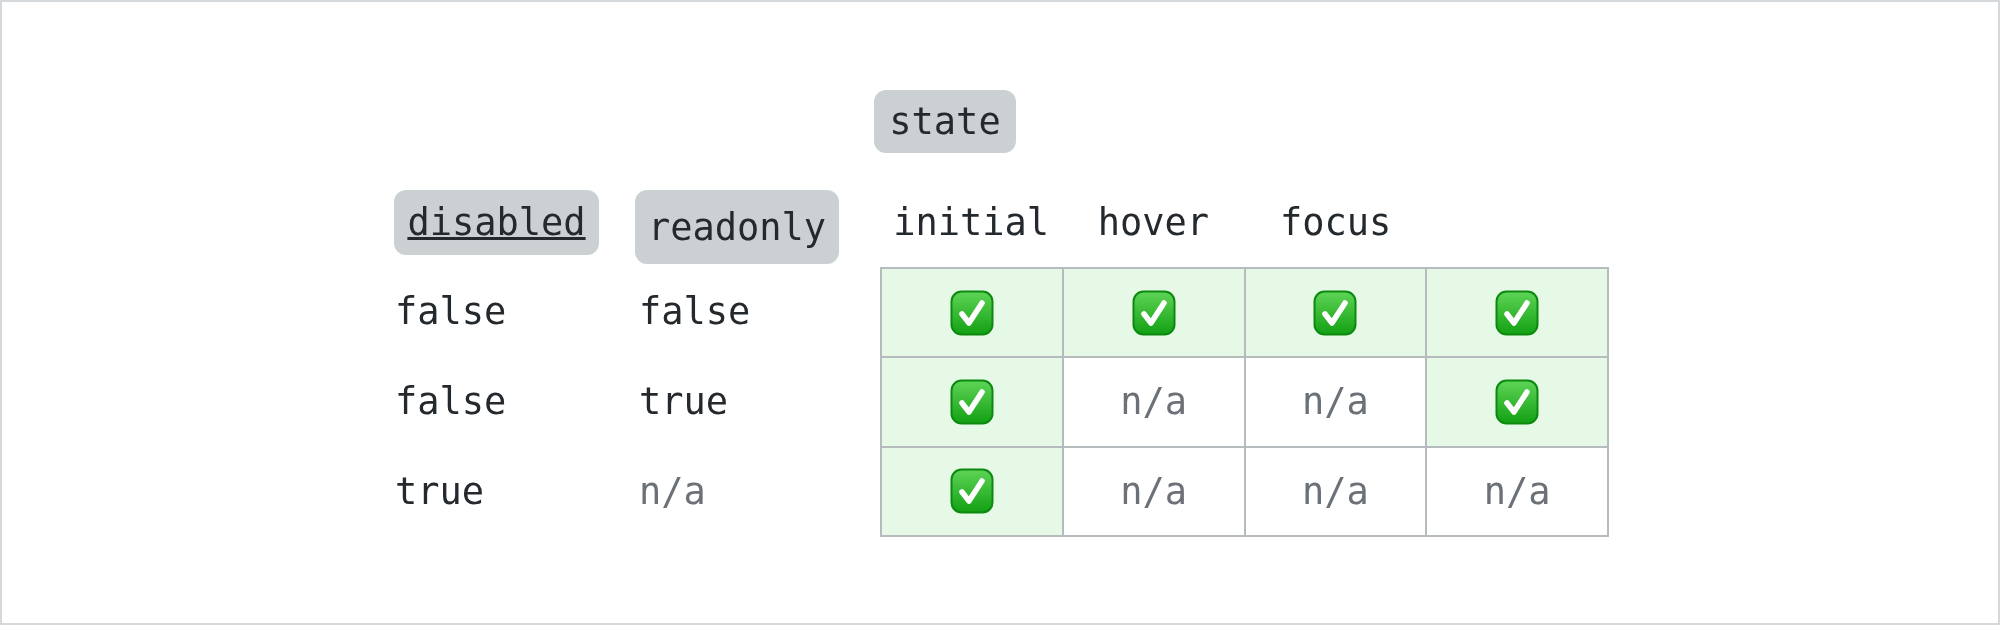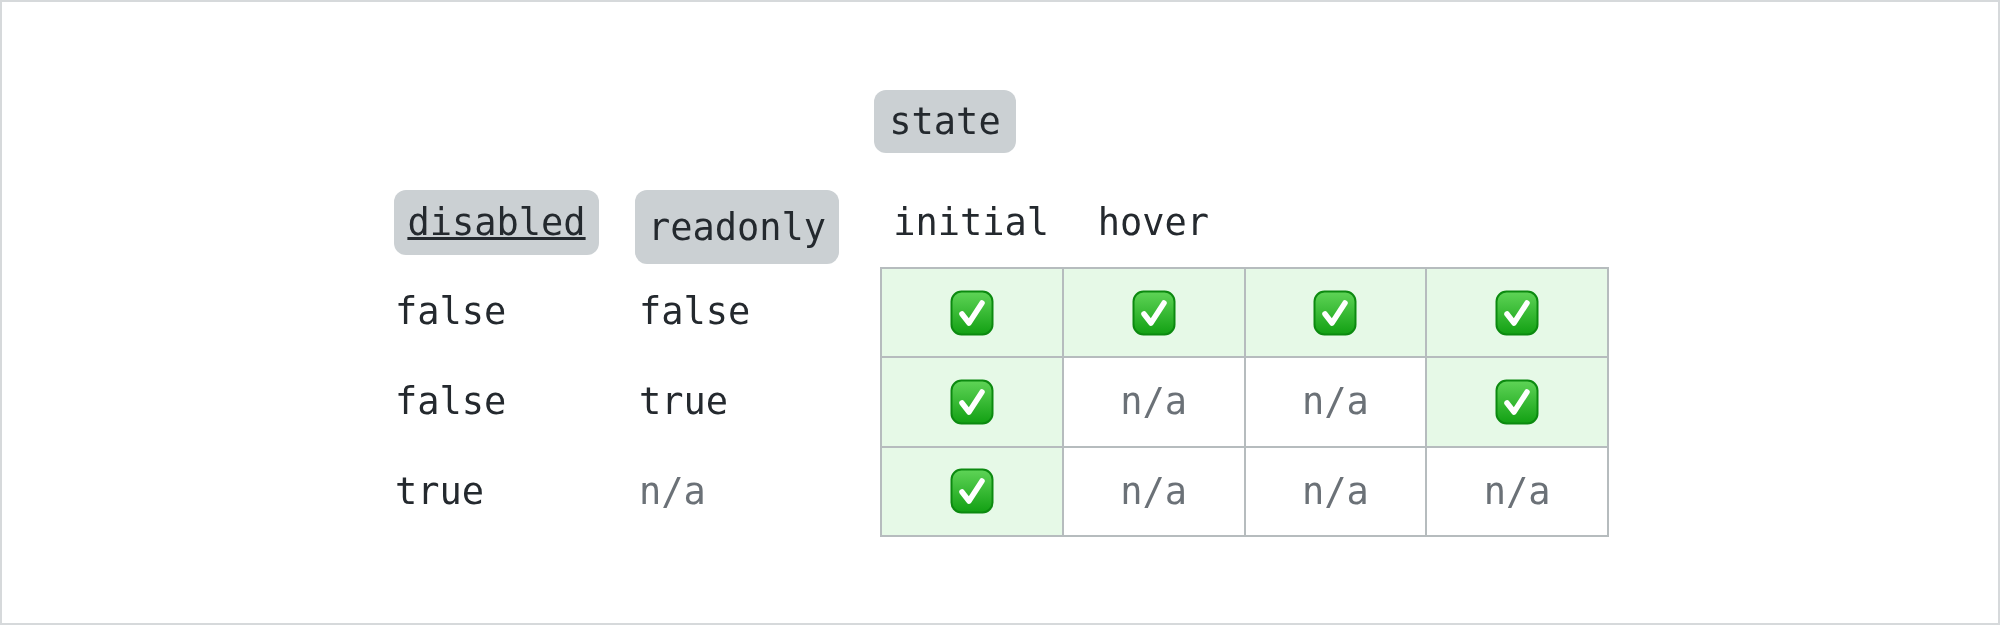--- a/index.html
+++ b/index.html
@@ -91,20 +91,21 @@
 
   <div class="badge badge-state">state</div>
 
   <div class="badge badge-disabled">disabled</div>
 
   <div class="badge badge-readonly">readonly</div>
 
   <div class="col-headers">
     <div class="col-header">initial</div>
     <div class="col-header">hover</div>
+    <div class="col-header">focus</div>
   </div>
 
   <span class="row-label rl-a r0">false</span>
   <span class="row-label rl-b r0">false</span>
 
   <span class="row-label rl-a r1">false</span>
   <span class="row-label rl-b r1">true</span>
 
   <span class="row-label rl-a r2">true</span>
   <span class="row-label rl-b r2 muted">n/a</span>

